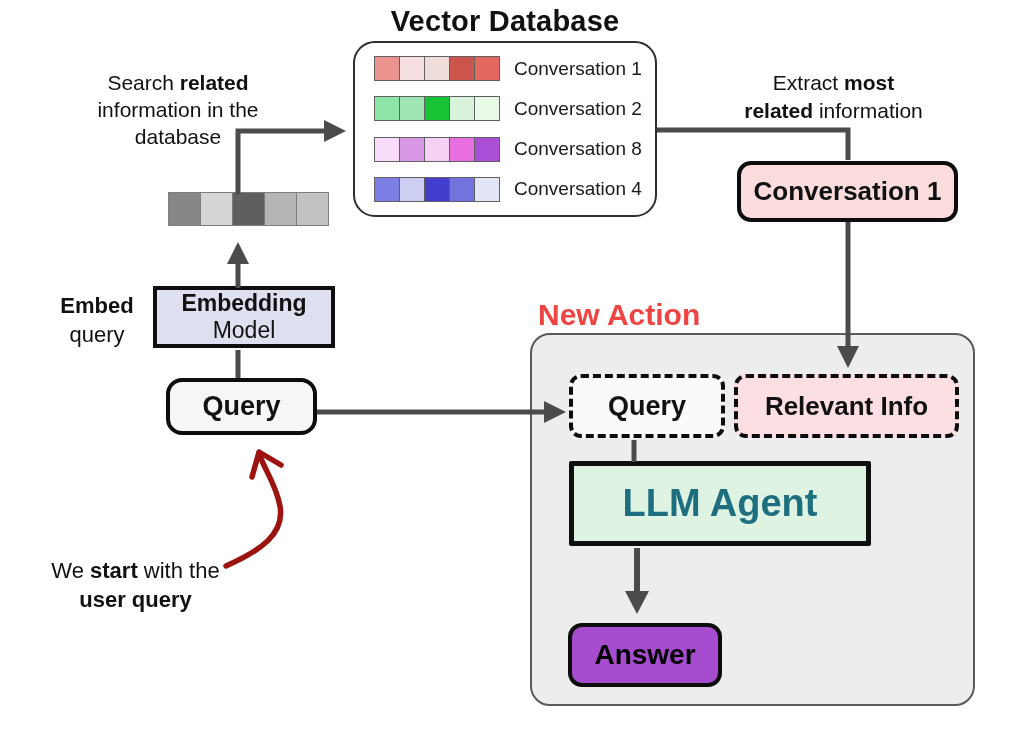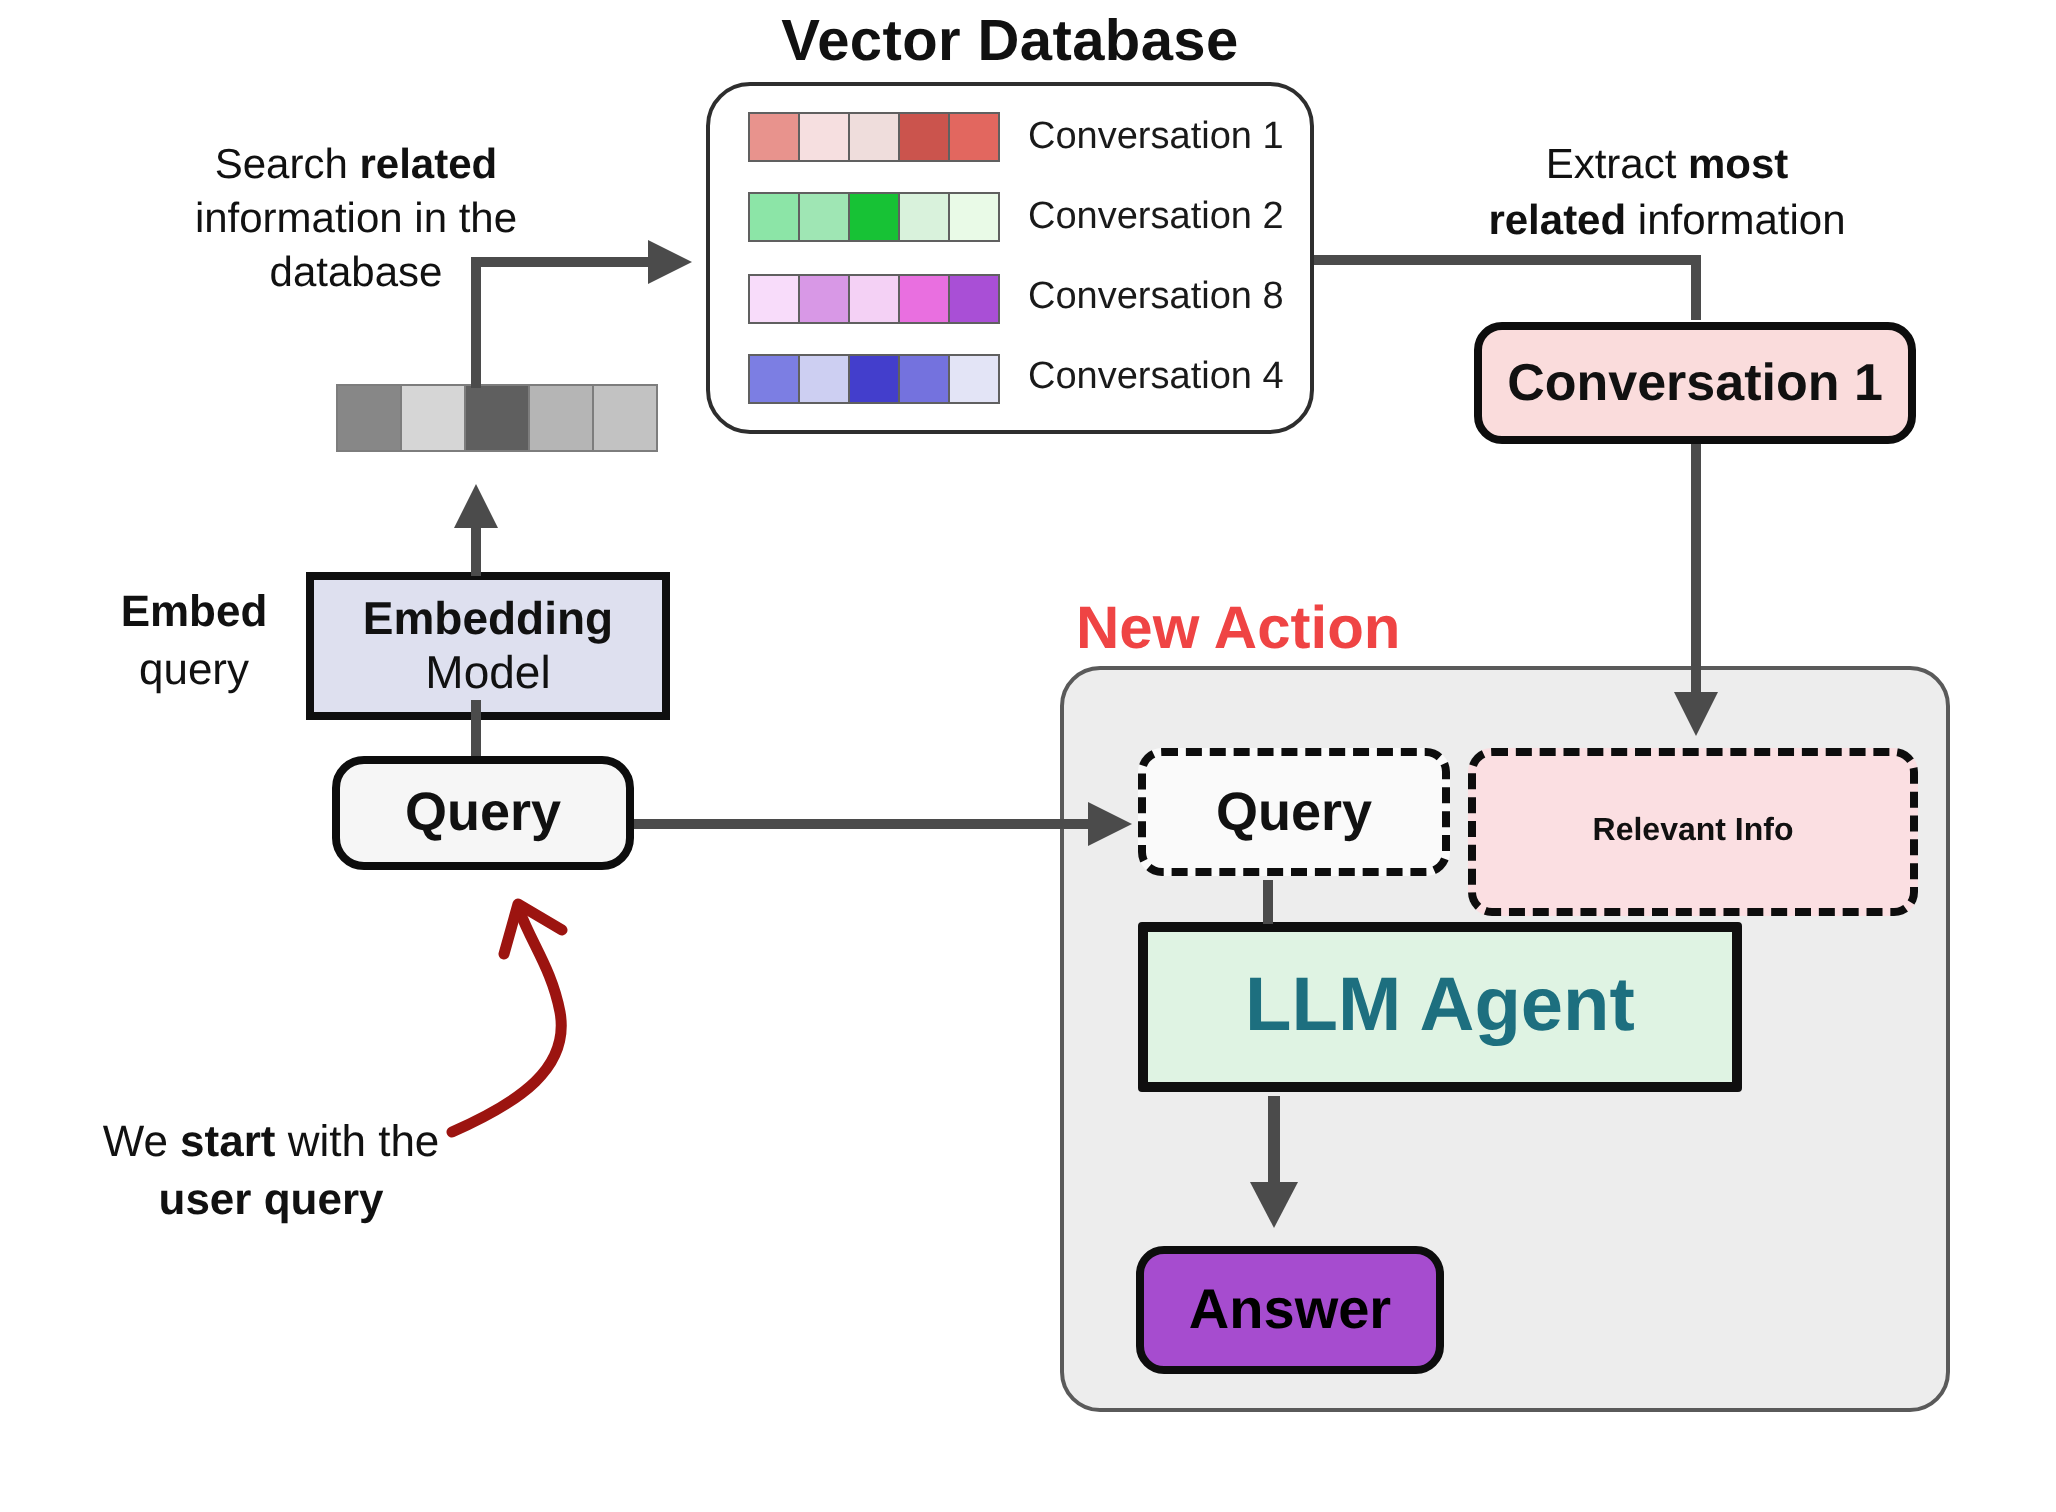--- a/index.html
+++ b/index.html
@@ -26,34 +26,34 @@
   
   .note{text-align:center;z-index:2;}
   .note .ln{display:block;}
   .search-note{left:73px;top:69px;width:210px;font-size:21px;line-height:27px;}
   .embed-note{left:42px;top:291px;width:110px;font-size:22px;line-height:29px;}
   .extract-note{left:721px;top:69px;width:225px;font-size:21px;line-height:28px;}
   .start-note{left:33px;top:556px;width:205px;font-size:22px;line-height:29px;}
   
   .box{box-sizing:border-box;display:flex;align-items:center;justify-content:center;
     text-align:center;z-index:3;}
-  .embedding-box{left:153px;top:286px;width:182px;height:74px;background:#dee0ef;
+  .embedding-box{left:153px;top:286px;width:182px;height:62px;background:#dee0ef;
     border:4px solid #0f0f0f;font-size:23px;line-height:27px;flex-direction:column;}
   .embedding-box .l1{font-weight:700;}
   .query-box{left:166px;top:378px;width:151px;height:57px;background:#f6f6f6;
     border:4px solid #0d0d0d;border-radius:16px;font-size:27px;font-weight:700;}
   .conv1-box{left:737px;top:161px;width:221px;height:61px;background:#fadcdc;
     border:4px solid #0d0d0d;border-radius:14px;font-size:26px;font-weight:700;}
   .new-action-label{left:538px;top:298px;font-size:30px;color:#ef4444;z-index:2;font-weight:bold;}
   .new-action-panel{left:530px;top:333px;width:445px;height:373px;background:#ededed;
     border:2px solid #5a5a5a;border-radius:20px;box-sizing:border-box;z-index:1;}
   .query-dashed{left:569px;top:374px;width:156px;height:64px;background:#fafafa;
     border:4px dashed #0d0d0d;border-radius:12px;font-size:27px;font-weight:700;}
-  .relevant-info{left:734px;top:374px;width:225px;height:84px;background:#fbdfe2;
-    border:4px dashed #0d0d0d;border-radius:12px;font-size:16px;font-weight:700;}
+  .relevant-info{left:734px;top:374px;width:225px;height:64px;background:#fbdfe2;
+    border:4px dashed #0d0d0d;border-radius:12px;font-size:26px;font-weight:700;}
   .llm-agent{left:569px;top:461px;width:302px;height:85px;background:#dff3e3;
     border:5px solid #0f0f0f;border-radius:2px;font-size:38px;font-weight:700;}
   .answer-box{left:568px;top:623px;width:154px;height:64px;background:#a64ccf;
     border:4px solid #0d0d0d;border-radius:14px;font-size:28px;font-weight:700;color:#000000;}
   
   #arrows{position:absolute;left:0;top:0;width:1028px;height:756px;z-index:4;pointer-events:none;}
 </style>
 </head>
 <body>
 

